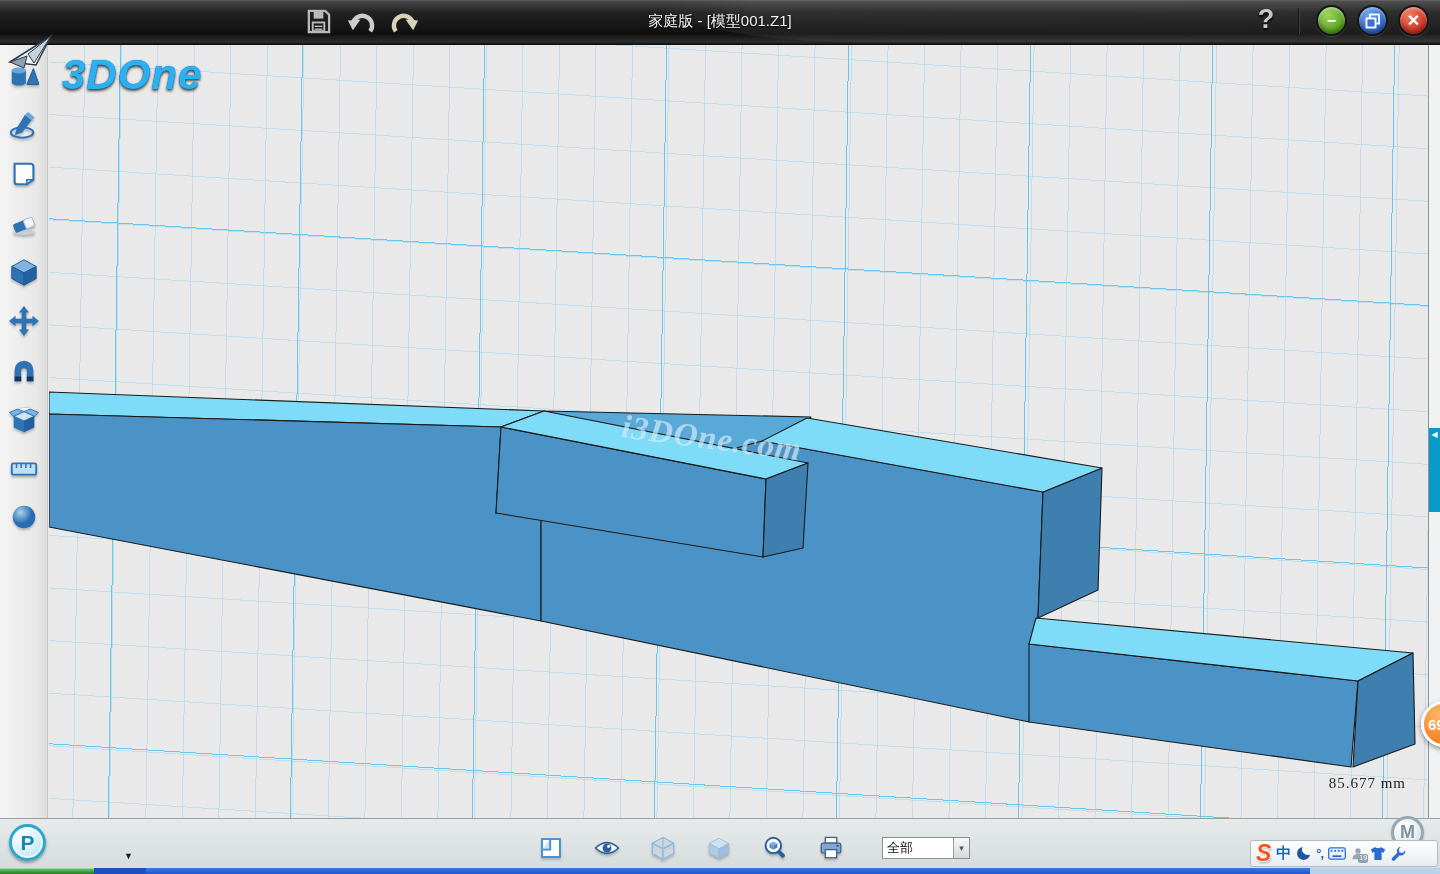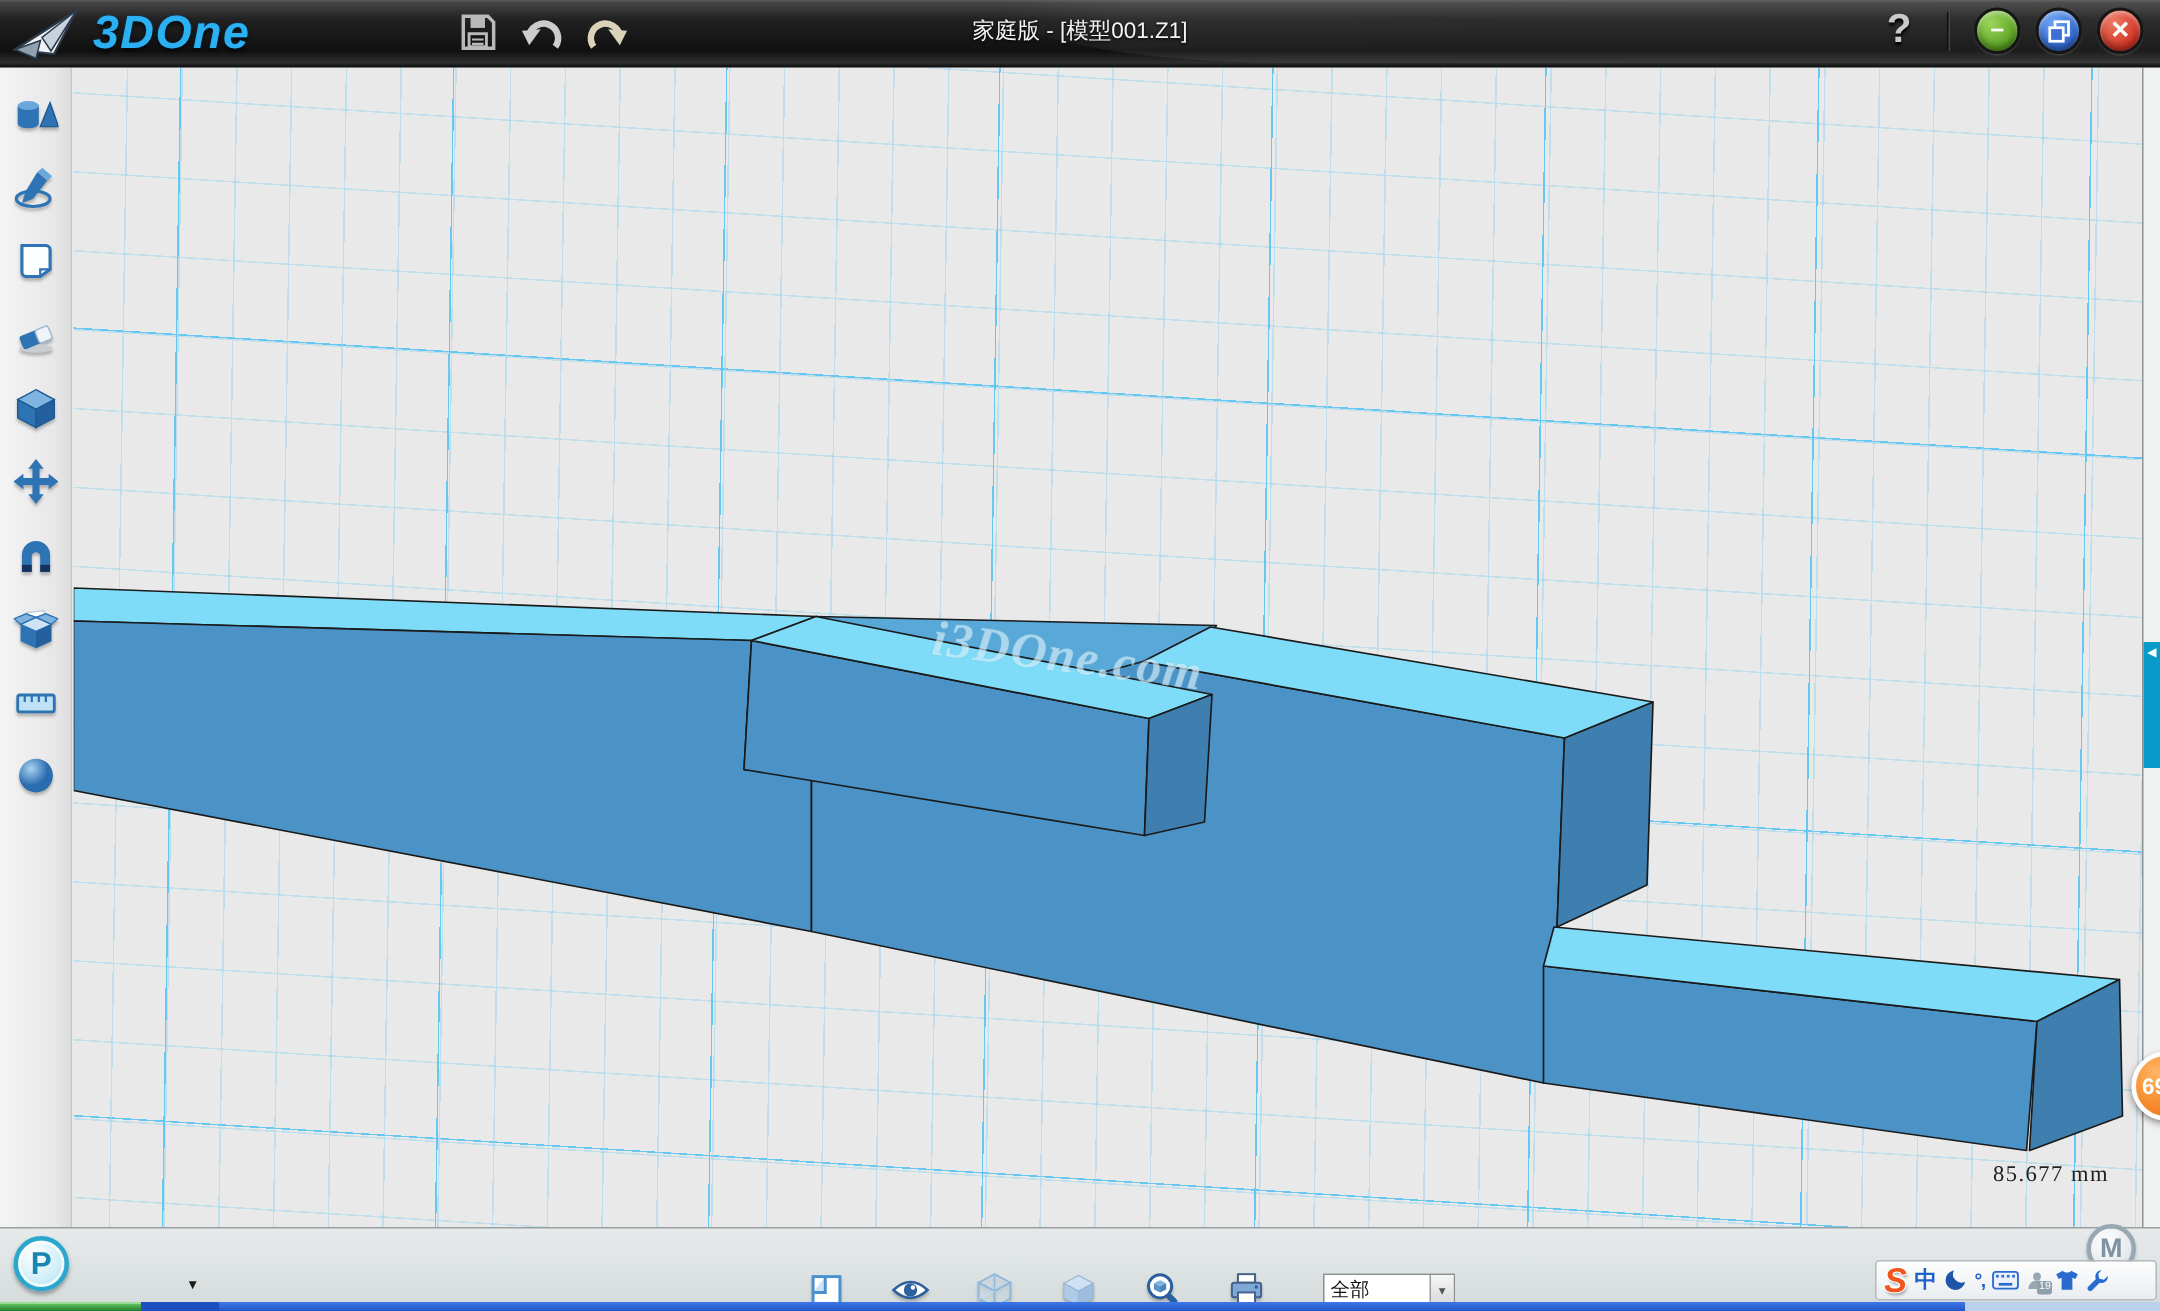--- a/index.html
+++ b/index.html
@@ -6,22 +6,22 @@
   html,body { width:1440px; height:874px; overflow:hidden; font-family:"Liberation Sans",sans-serif; background:#e9e9e9; position:relative; }
 
   
   .titlebar { position:absolute; top:0; left:0; right:0; height:45px; z-index:50;
     background:linear-gradient(to bottom,#4a4a4a 0%,#222 28%,#101010 75%,#2e2e2e 93%,#090909 100%);
     box-shadow: inset 0 1px 0 rgba(255,255,255,.08); }
   .titlebar::before { content:""; position:absolute; left:660px; right:0; top:0; bottom:3px;
     background:linear-gradient(105deg, rgba(255,255,255,0) 0px, rgba(255,255,255,.06) 90px, rgba(255,255,255,.05) 100%);
     border-bottom-left-radius:220px 46px; }
   .logo-wrap { position:absolute; left:8px; top:3px; display:flex; align-items:center; gap:8px; }
-  .logo-text { font-style:italic; font-weight:bold; font-size:31px; letter-spacing:1px;
-    color:#2bb1f2; text-shadow:0 2px 3px rgba(0,0,0,.7), 0 0 1px #0c70c4; }
+  .logo-text { font-style:italic; font-weight:bold; font-size:42px; letter-spacing:1px;
+    color:#2bb1f2; text-shadow:0 2px 3px rgba(0,0,0,.7), 0 0 1px #0c70c4;margin-top:48px; }
   .tb-tools { position:absolute; left:303px; top:6px; display:flex; gap:13px; align-items:center; }
   .tb-btn { width:30px; height:30px; display:flex; align-items:center; justify-content:center; cursor:pointer; }
   .win-title { position:absolute; left:0; right:0; top:0; height:42px; line-height:42px; text-align:center;
     color:#f3f3f3; font-size:15px; text-shadow:0 1px 2px #000; pointer-events:none; }
   .help-btn { position:absolute; right:158px; top:4px; width:32px; height:34px; color:#c9c9c9;
     font-size:27px; font-weight:bold; text-align:center; text-shadow:0 2px 2px #000; cursor:pointer; }
   .tb-divider { position:absolute; right:140px; top:8px; width:2px; height:26px;
     background:linear-gradient(to right,#000,#555); }
   .win-btns { position:absolute; right:11px; top:5px; display:flex; gap:10px; }
   .win-btn { width:31px; height:31px; border-radius:50%; border:2px solid #161616;
@@ -70,21 +70,21 @@
 
   
   .statusbar { position:absolute; left:0; right:0; bottom:6px; height:50px; z-index:40;
     background:linear-gradient(to bottom,#e6eaea,#d6dcdc); border-top:1px solid #9aa0a0; }
   .p-badge { position:absolute; left:9px; top:5px; width:37px; height:37px; border-radius:50%;
     background:radial-gradient(circle at 35% 30%, #ffffff, #cfeef8 60%, #9fd6ea);
     border:3px solid #2ba6cc; color:#1787b2; font-weight:bold; font-size:21px;
     display:flex; align-items:center; justify-content:center;
     box-shadow:0 2px 3px rgba(0,0,0,.35), inset 0 0 0 2px rgba(255,255,255,.7); cursor:pointer; }
   .p-caret { position:absolute; left:124px; top:32px; font-size:9px; color:#1a1a1a; cursor:pointer; }
-  .sb-center { position:absolute; left:538px; top:28px; display:flex; align-items:center; gap:30px; }
+  .sb-center { position:absolute; left:538px; top:16px; display:flex; align-items:center; gap:30px; }
   .sb-icon { width:26px; height:26px; cursor:pointer; filter:drop-shadow(0 2px 1px rgba(0,0,0,.22)); }
   .combo { margin-left:8px; width:88px; height:22px; background:#fff; border:1px solid #8a8f92;
     display:flex; align-items:center; font-size:13px; cursor:pointer; }
   .combo-value { flex:1; padding-left:4px; color:#111; }
   .combo-arrow { width:16px; height:100%; border-left:1px solid #9aa0a2;
     background:linear-gradient(#f6f6f6,#d7d9da); color:#555; font-size:9px;
     display:flex; align-items:center; justify-content:center; }
   .m-badge { position:absolute; right:16px; top:-3px; width:33px; height:33px; border-radius:50%;
     background:radial-gradient(circle at 35% 30%, #fdfdfd, #e8ecee 60%, #ccd4d8);
     border:3px solid #97a8b2; color:#7e93a1; font-weight:bold; font-size:18px;

